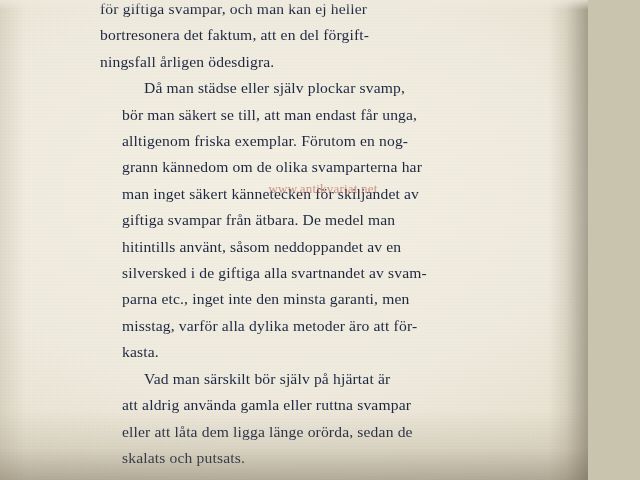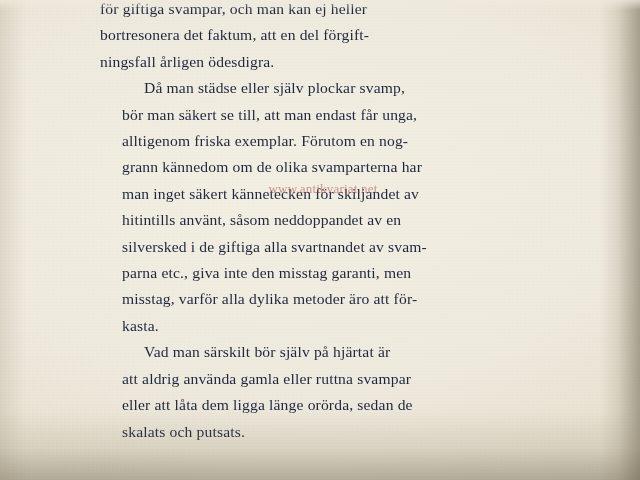--- a/index.html
+++ b/index.html
@@ -12,21 +12,21 @@
     overflow: hidden;
     background: #c9c4ae;
     font-family: "Liberation Serif", serif;
   }
 
   
   #page {
     position: absolute;
     left: 0;
     top: 0;
-    width: 640px;
+    width: 588px;
     height: 480px;
     background:
       radial-gradient(ellipse 120% 90% at 45% 40%, #f3efe2 0%, #efeade 45%, #e6e0cf 72%, #d9d2bd 100%);
     overflow: hidden;
   }
 
   
   #right-edge {
     position: absolute;
     top: 0;
@@ -146,23 +146,24 @@
         </span>
       <span class="line">ningsfall årligen ödesdigra.</span>
     </p>
 
     <p class="para indent">
       <span class="line" style="padding-left:22px">Då  man  städse  eller  själv  plockar  svamp,</span>
       <span class="line">bör man säkert se till, att man endast får unga,</span>
       <span class="line">alltigenom  friska  exemplar.   Förutom  en  nog-</span>
       <span class="line">grann kännedom om de olika svamparterna har</span>
       <span class="line">man inget säkert kännetecken för skiljandet av</span>
+      <span class="line">giftiga  svampar  från  ätbara.   De  medel  man</span>
       <span class="line">hitintills  använt,  såsom  neddoppandet  av  en</span>
       <span class="line">silversked i de giftiga alla svartnandet av svam-</span>
-      <span class="line">parna etc., giva inte den misstag garanti, men</span>
+      <span class="line">parna etc., inget inte den minsta garanti, men</span>
       <span class="line">misstag,  varför  alla  dylika  metoder  äro  att  för-</span>
       <span class="line">kasta.</span>
     </p>
 
     <p class="para indent">
       <span class="line" style="padding-left:22px">Vad  man  särskilt  bör  själv  på  hjärtat  är</span>
       <span class="line">att  aldrig  använda  gamla  eller  ruttna  svampar</span>
       <span class="line">eller att låta dem ligga länge orörda, sedan de</span>
       <span class="line">skalats  och  putsats.</span>
     </p>

